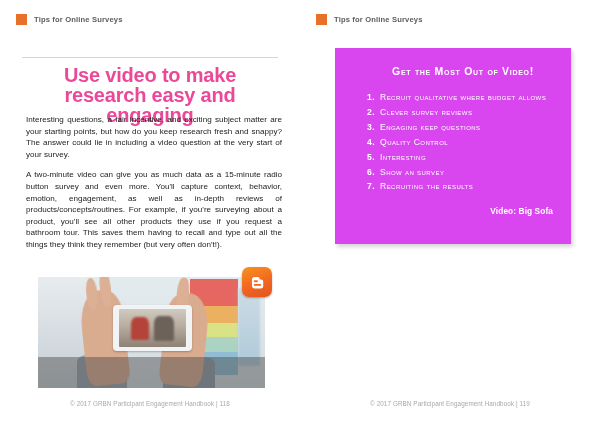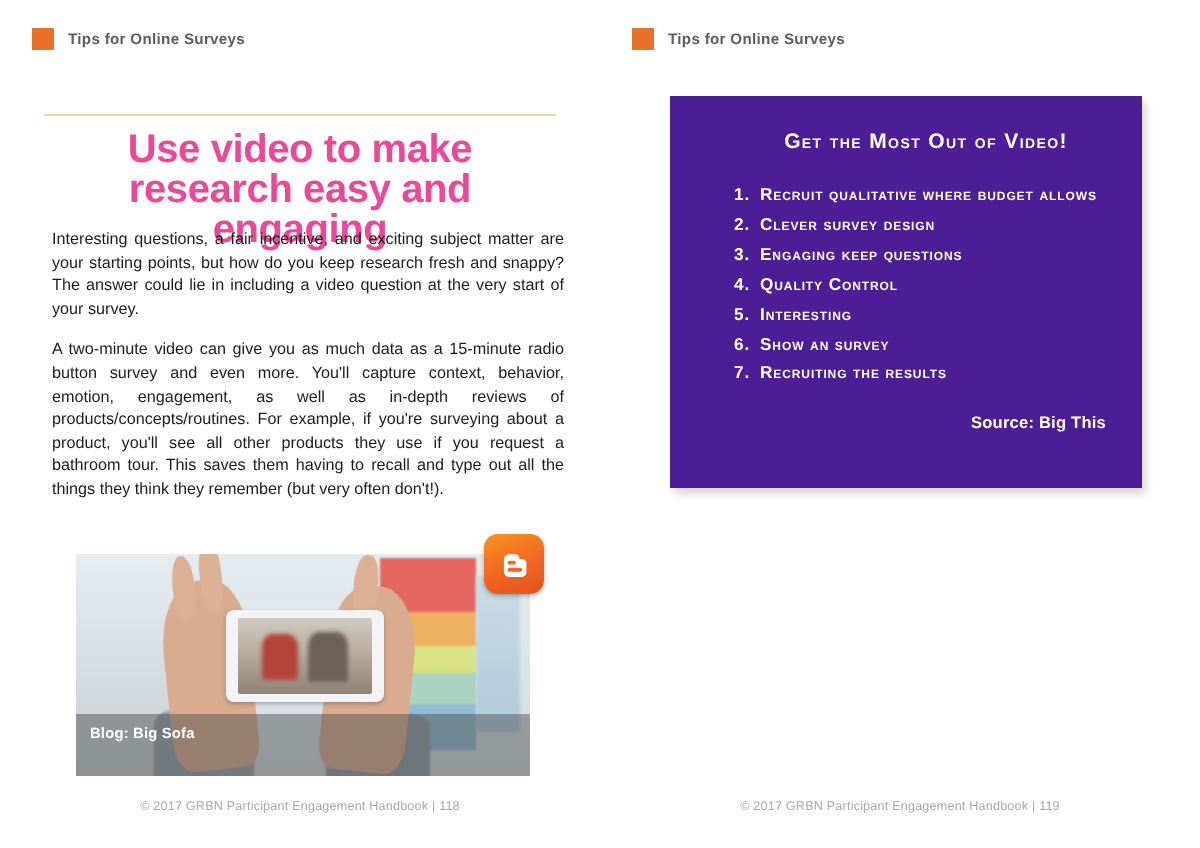--- a/index.html
+++ b/index.html
@@ -292,21 +292,21 @@
     letter-spacing: 0.1px;
   }
 
   
   .callout {
     position: absolute;
     left: 35px;
     top: 48px;
     width: 236px;
     min-height: 196px;
-    background: #4c1d95;
+    background: #d946ef;
     box-shadow: 2px 3px 4px rgba(0,0,0,0.16);
     box-sizing: border-box;
     padding: 14px 14px 12px 14px;
   }
   .callout-title {
     text-align: center;
     color: #ffffff;
     font-size: 10.5px;
     font-weight: bold;
     font-variant: small-caps;
@@ -317,21 +317,21 @@
     margin: 14px 0 0 0;
     padding: 0 0 0 18px;
     list-style: none;
     counter-reset: tiplist;
   }
   .callout-list li {
     counter-increment: tiplist;
     position: relative;
     color: #ffffff;
     font-size: 8.6px;
-    font-weight: bold;
+    font-weight: normal;
     font-variant: small-caps;
     letter-spacing: 0.45px;
     line-height: 12.4px;
     margin-bottom: 2.5px;
     padding-left: 13px;
   }
   .callout-list li::before {
     content: counter(tiplist) ".";
     position: absolute;
     left: 0;
@@ -388,21 +388,20 @@
         </div>
         <div class="hand hand-right">
           <span class="finger" style="left:22%;top:-16%;width:26%;height:34%;"></span>
         </div>
 
         <div class="phone">
           <div class="phone-screen"></div>
         </div>
 
         <div class="photo-caption">
-          <div class="caption-line1">Blog: Big Sofa</div>
         </div>
       </div>
 
       <div class="blogger-badge">
         <svg width="19" height="19" viewBox="0 0 24 24" aria-hidden="true">
           <path fill="#ffffff" d="M8.4 5.2h4.1c1.2 0 2.2 1 2.2 2.2 0 .5.4.9.9.9h1.2c1.3 0 2.4 1.1 2.4 2.4v5.9c0 1.6-1.3 2.9-2.9 2.9H8.4c-1.9 0-3.4-1.5-3.4-3.4V8.6c0-1.9 1.5-3.4 3.4-3.4zm.1 4.1c-.7 0-1.2.6-1.2 1.2s.5 1.2 1.2 1.2h2.9c.7 0 1.2-.6 1.2-1.2s-.5-1.2-1.2-1.2H8.5zm0 4.5c-.7 0-1.2.6-1.2 1.2s.5 1.2 1.2 1.2h6.9c.7 0 1.2-.6 1.2-1.2s-.5-1.2-1.2-1.2H8.5z"></path>
         </svg>
       </div>
     </div>
 
@@ -414,27 +413,27 @@
     <div class="page-header">
       <span class="header-swatch"></span>
       <span class="header-title">Tips for Online Surveys</span>
     </div>
 
     <div class="callout">
       <div class="callout-title">Get the Most Out of Video!</div>
 
       <ol class="callout-list">
         <li>Recruit qualitative where budget allows</li>
-        <li>Clever survey design</li>
+        <li>Clever survey reviews</li>
         <li>Engaging keep questions</li>
         <li>Quality Control</li>
         <li>Interesting</li>
         <li>Show an survey</li>
         <li>Recruiting the results</li>
       </ol>
 
-      <div class="callout-source">Source: Big This</div>
+      <div class="callout-source">Video: Big Sofa</div>
     </div>
 
     <div class="page-footer">© 2017 GRBN Participant Engagement Handbook | 119</div>
   </div>
 
 </div>
 
 </body></html>

